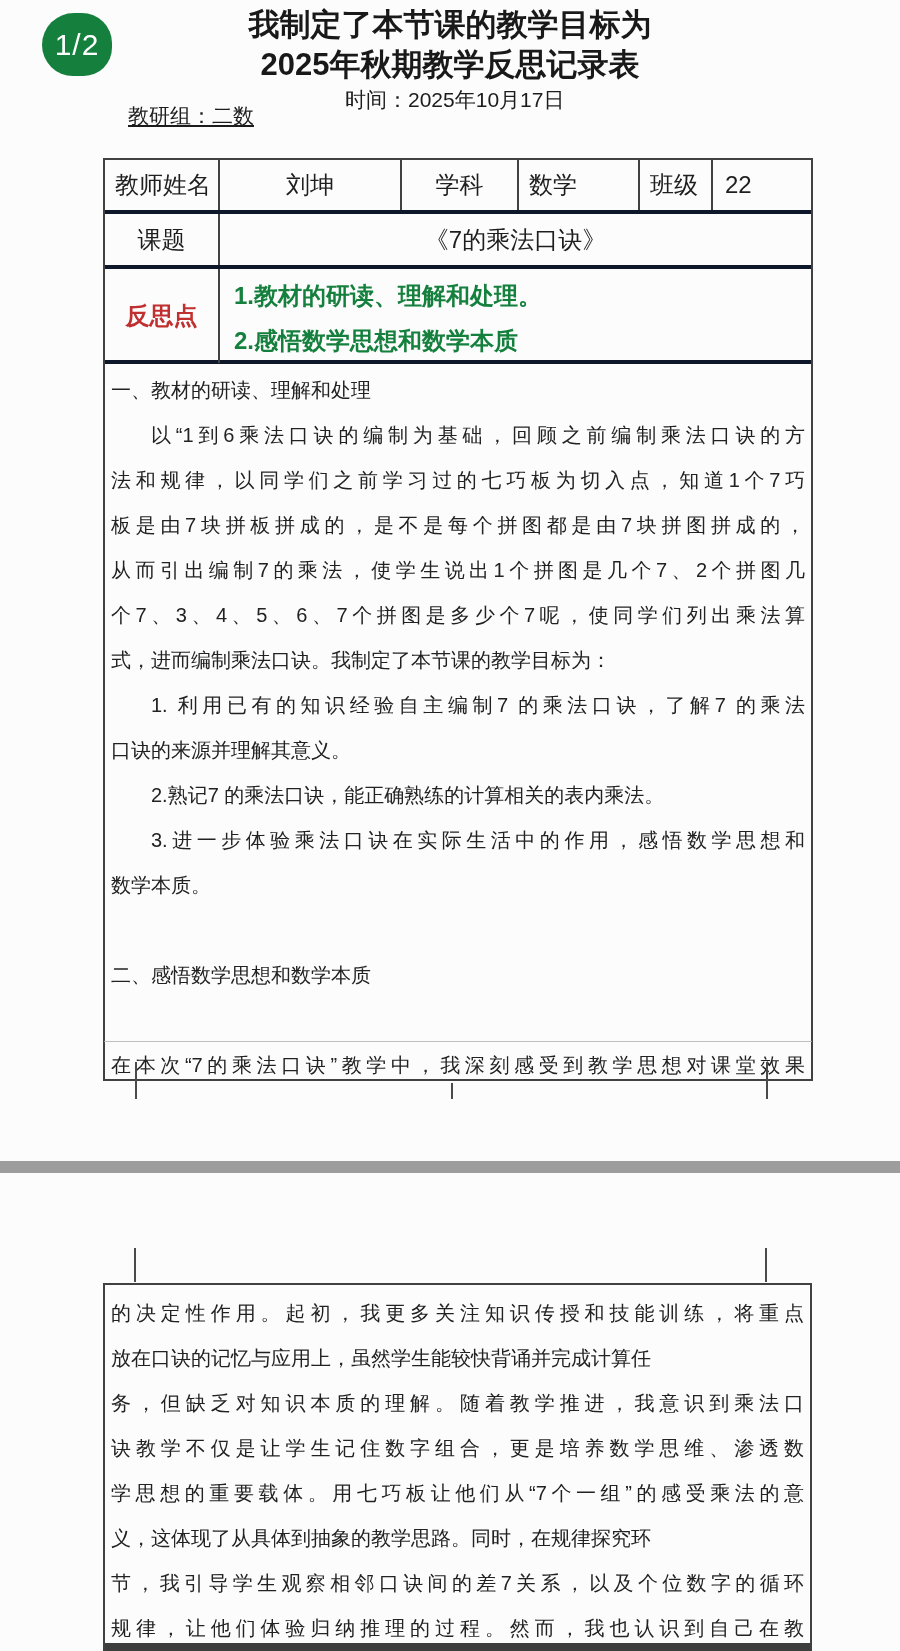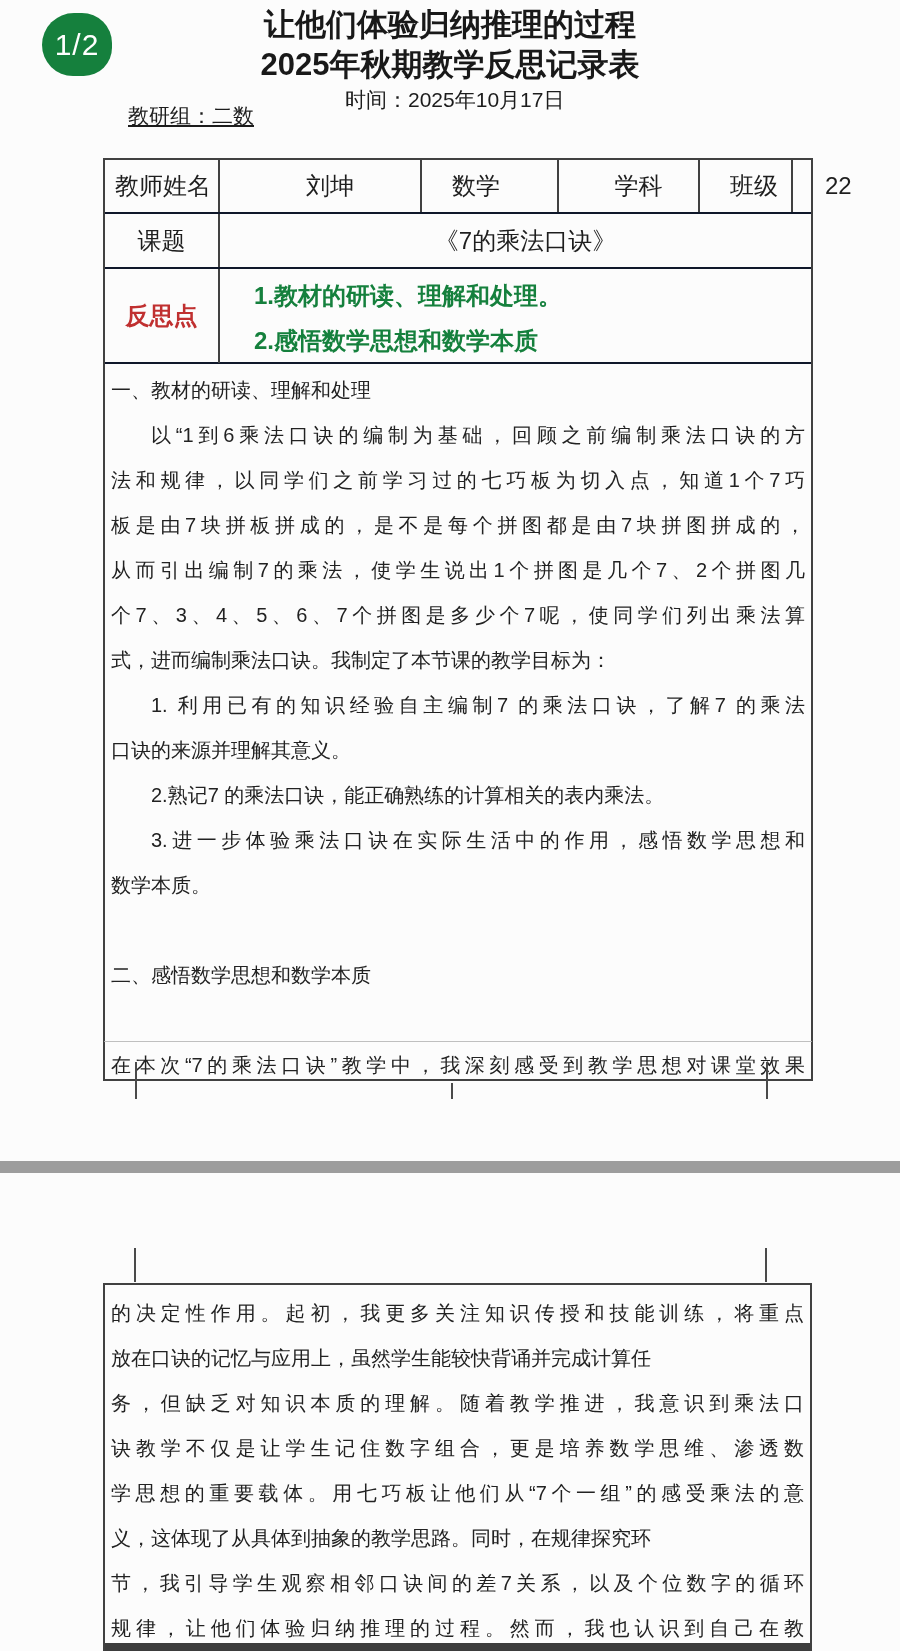--- a/index.html
+++ b/index.html
@@ -24,21 +24,21 @@
     font-size:31px;line-height:40px;font-weight:600;color:#191919;}
   .hdr-meta{position:absolute;top:86px;left:0;width:900px;height:28px;font-size:21px;font-weight:500;color:#1c1c1c;}
   .hdr-meta .grp{position:absolute;left:128px;top:16px;text-decoration:underline;}
   .hdr-meta .tim{position:absolute;left:345px;top:0;}
 
   
   .tbl1{
     position:absolute;left:103px;top:158px;width:710px;height:923px;
     box-sizing:border-box;border:2px solid #414141;background:transparent;
   }
-  .trow{box-sizing:border-box;border-bottom:2px solid #0f172a;display:grid;gap:20px;}
+  .trow{box-sizing:border-box;border-bottom:4px solid #0f172a;display:grid;}
   .row1{height:54px;grid-template-columns:115px 182px 117px 121px 73px 1fr;}
   .row2{height:55px;grid-template-columns:115px 1fr;}
   .row3{height:95px;grid-template-columns:115px 1fr;}
   .cell{box-sizing:border-box;border-right:2px solid #414141;display:flex;align-items:center;font-size:24px;}
   .cell:last-child{border-right:none;}
   .pl10{padding-left:10px;}
   .pl12{padding-left:12px;}
   .ctr{justify-content:center;}
   .red{color:#c03030;font-weight:600;}
   .refl-content{display:block;padding:4px 0 0 14px;border-right:none;}
@@ -74,35 +74,35 @@
 </head>
 <body>
 
 <div class="stage">
 
   <div class="badge">
     <span>1/2</span>
   </div>
 
   <div class="hdr-title">
-    <div>让他们体验归纳推理的过程</div>
+    <div>我制定了本节课的教学目标为</div>
     <div>2025年秋期教学反思记录表</div>
   </div>
 
   <div class="hdr-meta">
     <span class="grp">教研组：二数</span>
     <span class="tim">时间：2025年10月17日</span>
   </div>
 
   <div class="tbl1">
     <div class="trow row1">
       <div class="cell pl10">教师姓名</div>
       <div class="cell ctr">刘坤</div>
+      <div class="cell ctr">学科</div>
       <div class="cell pl10">数学</div>
-      <div class="cell ctr">学科</div>
       <div class="cell pl10">班级</div>
       <div class="cell pl12">22</div>
     </div>
     <div class="trow row2">
       <div class="cell ctr">课题</div>
       <div class="cell ctr">《7的乘法口诀》</div>
     </div>
     <div class="trow row3">
       <div class="cell ctr red">反思点</div>
       <div class="cell refl-content" id="refl-points">

